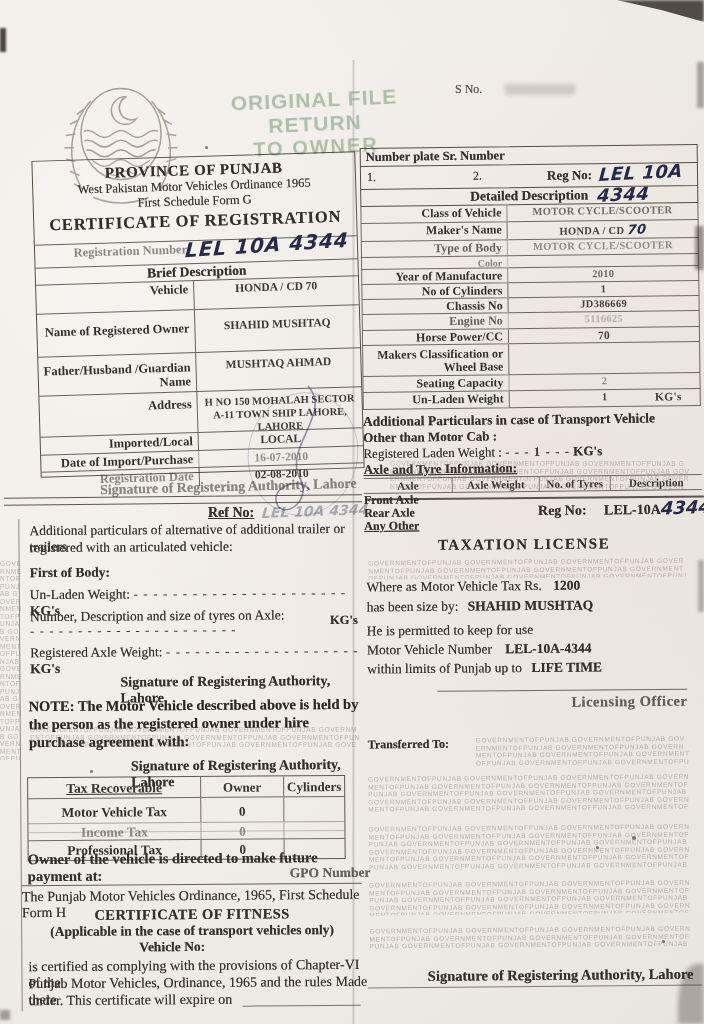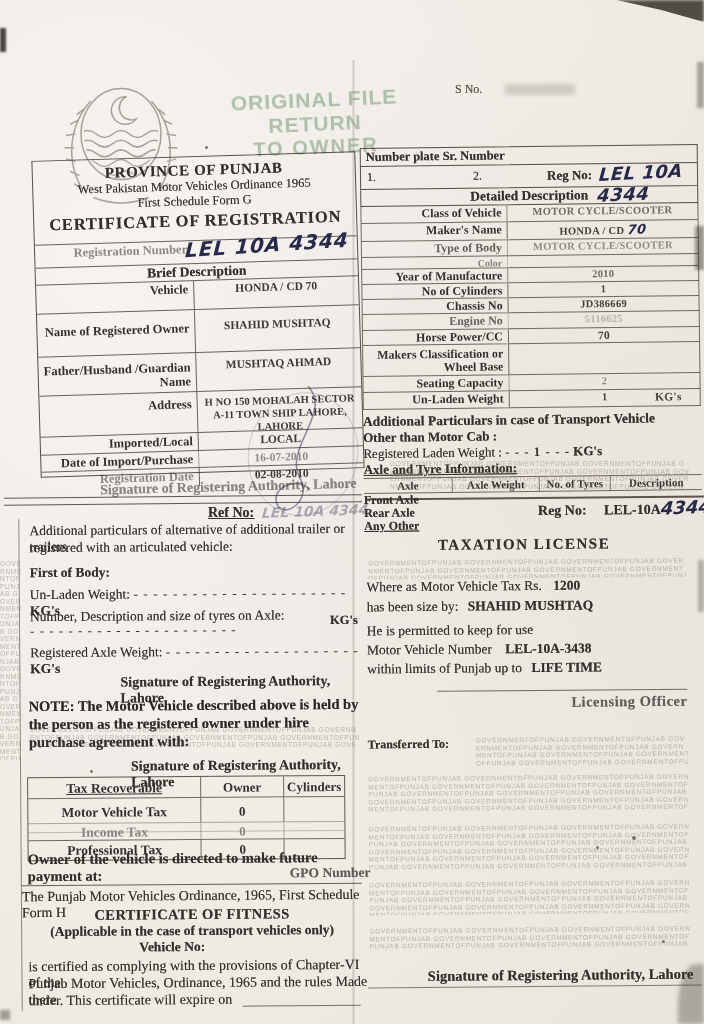--- a/index.html
+++ b/index.html
@@ -305,21 +305,21 @@
       <span class="scan">Where as Motor Vehicle Tax Rs.</span>
       <span class="b scan" style="margin-left:8px;">1200</span>
     </div>
     <div class="abs" style="left:2px;top:80px;font-size:13.5px;">
       <span class="scan">has been size by:</span>
       <span class="b scan" style="margin-left:6px;">SHAHID MUSHTAQ</span>
     </div>
     <div class="abs scan" style="left:2px;top:104px;font-size:13.5px;">He is permitted to keep for use</div>
     <div class="abs" style="left:2px;top:123px;font-size:13.5px;">
       <span class="scan">Motor Vehicle Number</span>
-      <span class="b scan" style="margin-left:10px;">LEL-10A-3438</span>
+      <span class="b scan" style="margin-left:10px;">LEL-10A-4344</span>
     </div>
     <div class="abs" style="left:2px;top:142px;font-size:13.5px;">
       <span class="scan">within limits of Punjab up to</span>
       <span class="b scan" style="margin-left:6px;">LIFE TIME</span>
     </div>
     <div class="abs rt" style="left:72px;top:172px;width:250px;border-top:1.6px solid rgba(58,50,42,.7);padding-top:2px;">
       <span class="b scan fade75" style="font-size:14.5px;letter-spacing:.5px;">Licensing Officer</span>
     </div>
     <div class="abs b scan" style="left:2px;top:218px;font-size:12px;">Transferred To:</div>
     <div class="abs microtext" style="left:110px;top:218px;width:214px;height:30px;">GOVERNMENTOFPUNJAB GOVERNMENTOFPUNJAB GOVERNMENTOFPUNJAB GOVERNMENTOFPUNJAB GOVERNMENTOFPUNJAB GOVERNMENTOFPUNJAB GOVERNMENTOFPUNJAB GOVERNMENTOFPUNJAB GOVERNMENTOFPUNJAB GOVERNMENTOFPUNJAB GOVERNMENTOFPUNJAB GOVERNMENTOFPUNJAB GOVERNMENTOFPUNJAB GOVERNMENTOFPUNJAB GOVERNMENTOFPUNJAB GOVERNMENTOFPUNJAB GOVERNMENTOFPUNJAB GOVERNMENTOFPUNJAB GOVERNMENTOFPUNJAB GOVERNMENTOFPUNJAB GOVERNMENTOFPUNJAB GOVERNMENTOFPUNJAB GOVERNMENTOFPUNJAB GOVERNMENTOFPUNJAB GOVERNMENTOFPUNJAB GOVERNMENTOFPUNJAB GOVERNMENTOFPUNJAB GOVERNMENTOFPUNJAB GOVERNMENTOFPUNJAB GOVERNMENTOFPUNJAB GOVERNMENTOFPUNJAB GOVERNMENTOFPUNJAB GOVERNMENTOFPUNJAB GOVERNMENTOFPUNJAB GOVERNMENTOFPUNJAB GOVERNMENTOFPUNJAB GOVERNMENTOFPUNJAB GOVERNMENTOFPUNJAB GOVERNMENTOFPUNJAB GOVERNMENTOFPUNJAB GOVERNMENTOFPUNJAB GOVERNMENTOFPUNJAB GOVERNMENTOFPUNJAB GOVERNMENTOFPUNJAB GOVERNMENTOFPUNJAB GOVERNMENTOFPUNJAB GOVERNMENTOFPUNJAB GOVERNMENTOFPUNJAB GOVERNMENTOFPUNJAB GOVERNMENTOFPUNJAB GOVERNMENTOFPUNJAB GOVERNMENTOFPUNJAB GOVERNMENTOFPUNJAB GOVERNMENTOFPUNJAB GOVERNMENTOFPUNJAB GOVERNMENTOFPUNJAB GOVERNMENTOFPUNJAB GOVERNMENTOFPUNJAB GOVERNMENTOFPUNJAB GOVERNMENTOFPUNJAB GOVERNMENTOFPUNJAB GOVERNMENTOFPUNJAB GOVERNMENTOFPUNJAB GOVERNMENTOFPUNJAB GOVERNMENTOFPUNJAB GOVERNMENTOFPUNJAB GOVERNMENTOFPUNJAB GOVERNMENTOFPUNJAB GOVERNMENTOFPUNJAB GOVERNMENTOFPUNJAB </div>

